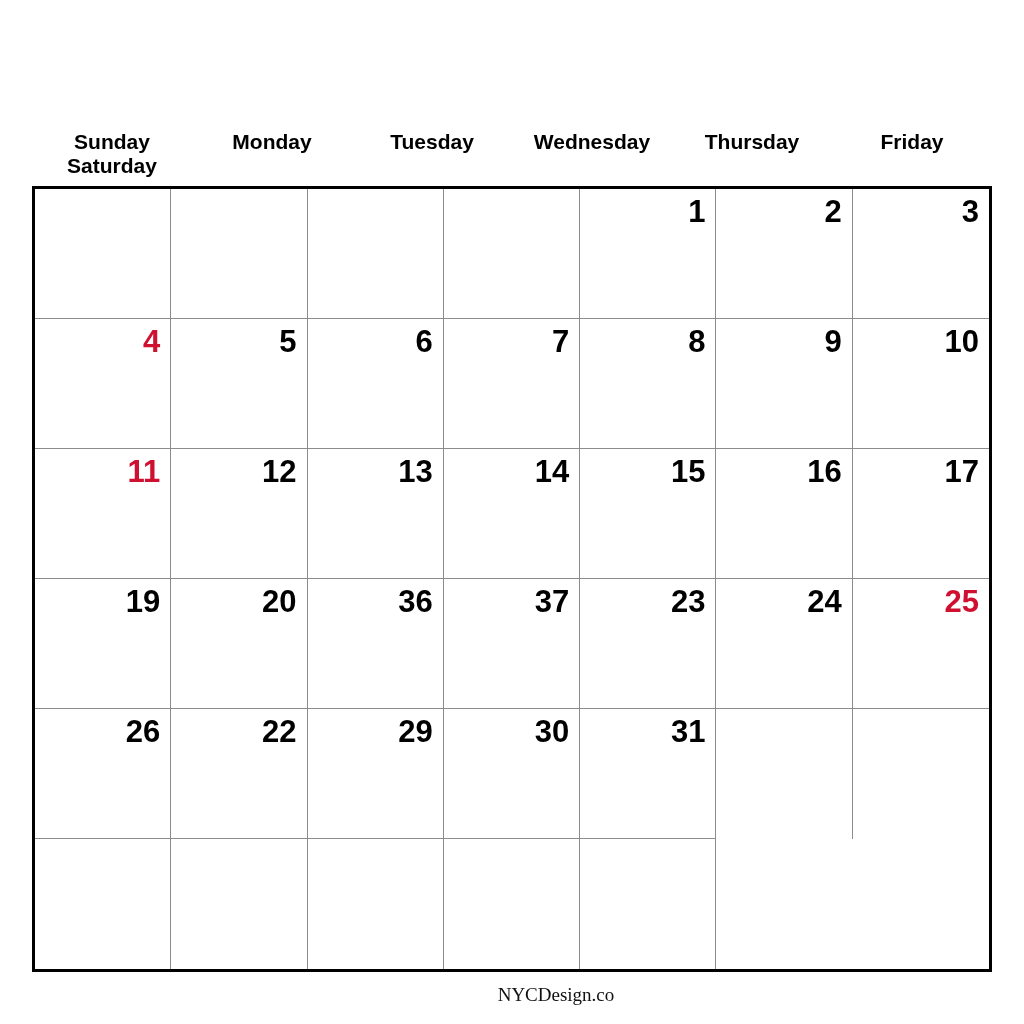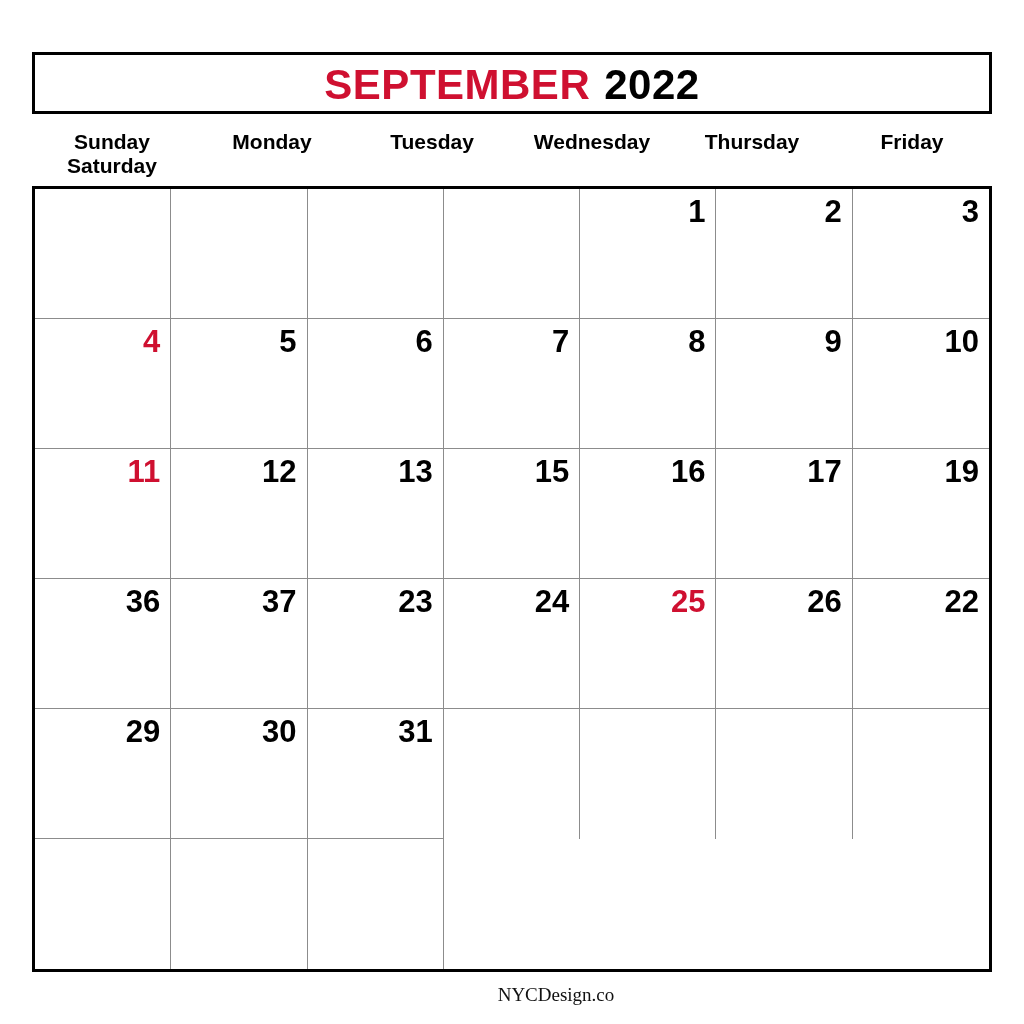--- a/index.html
+++ b/index.html
@@ -121,26 +121,20 @@
     color: #111111;
     font-family: "Liberation Serif", serif;
     margin-left: 44px;
   }
 </style>
 </head>
 <body>
 
 <div class="page">
 
-  <div class="title-box">
-    <div class="title-inner">
-      <span class="title-month">SEPTEMBER</span>
-      <span class="title-year">2022</span>
-    </div>
-  </div>
 
   <div class="weekdays">
     <div class="weekday">Sunday</div>
     <div class="weekday">Monday</div>
     <div class="weekday">Tuesday</div>
     <div class="weekday">Wednesday</div>
     <div class="weekday">Thursday</div>
     <div class="weekday">Friday</div>
     <div class="weekday">Saturday</div>
   </div>
@@ -159,25 +153,27 @@
     <div class="cell"><span class="daynum">5</span></div>
     <div class="cell"><span class="daynum">6</span></div>
     <div class="cell"><span class="daynum">7</span></div>
     <div class="cell"><span class="daynum">8</span></div>
     <div class="cell"><span class="daynum">9</span></div>
     <div class="cell"><span class="daynum">10</span></div>
 
     <div class="cell"><span class="daynum sunday">11</span></div>
     <div class="cell"><span class="daynum">12</span></div>
     <div class="cell"><span class="daynum">13</span></div>
+    <div class="cell"><span class="daynum">14</span></div>
     <div class="cell"><span class="daynum">15</span></div>
     <div class="cell"><span class="daynum">16</span></div>
     <div class="cell"><span class="daynum">17</span></div>
 
     <div class="cell"><span class="daynum">19</span></div>
+    <div class="cell"><span class="daynum">20</span></div>
     <div class="cell"><span class="daynum">36</span></div>
     <div class="cell"><span class="daynum">37</span></div>
     <div class="cell"><span class="daynum">23</span></div>
     <div class="cell"><span class="daynum">24</span></div>
 
     <div class="cell"><span class="daynum sunday">25</span></div>
     <div class="cell"><span class="daynum">26</span></div>
     <div class="cell"><span class="daynum">22</span></div>
     <div class="cell"><span class="daynum">29</span></div>
     <div class="cell"><span class="daynum">30</span></div>

